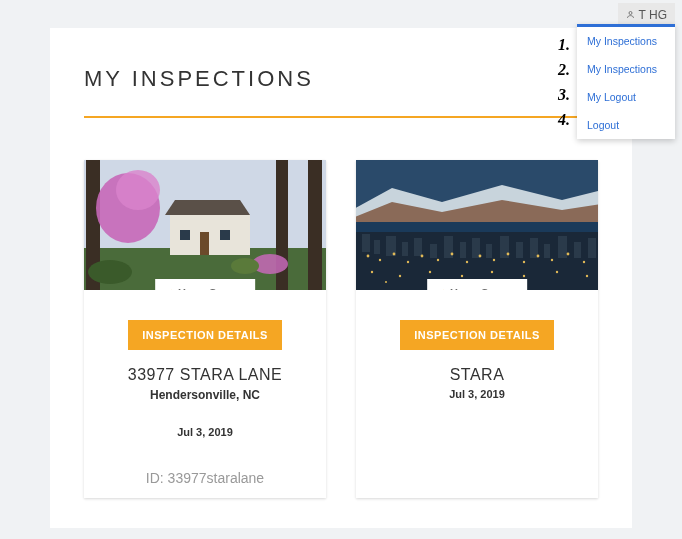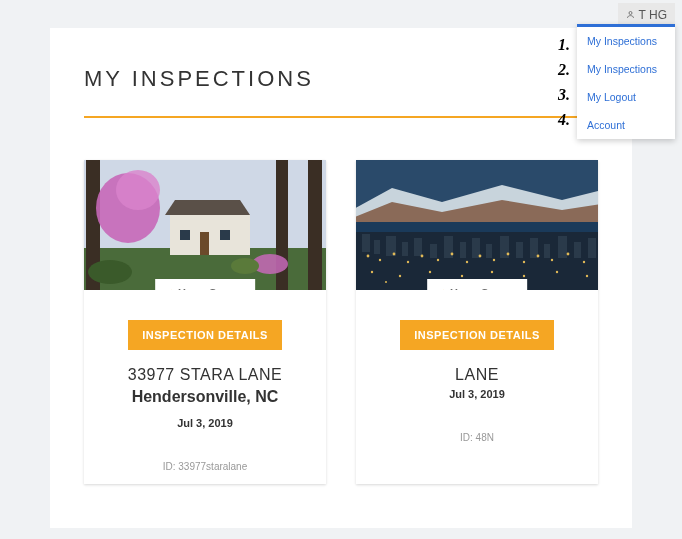--- a/index.html
+++ b/index.html
@@ -84,33 +84,33 @@
     margin-bottom: 16px;
   }
   .card-title {
     font-size: 16px;
     font-weight: 400;
     color: #333;
     letter-spacing: 0.5px;
     margin-bottom: 4px;
   }
   .card-sub {
-    font-size: 16px;
-    font-weight: 700;
-    color: #333;
-    margin-bottom: 11px;
+    font-size: 12px;
+    font-weight: 700;
+    color: #333;
+    margin-bottom: 24px;
   }
   .card-date {
     font-size: 11px;
     font-weight: 700;
     color: #333;
     margin-bottom: 32px;
   }
   .card-id {
-    font-size: 10px;
+    font-size: 14px;
     color: #999;
   }
   
   .user-btn {
     position: absolute;
     top: 3px;
     right: 7px;
     background: #e8e8e8;
     border: none;
     padding: 5px 8px;
@@ -163,21 +163,21 @@
         <path d="M4 21c0-4 4-6 8-6s8 2 8 6"></path>
       </svg>
   </span>
   <span>T HG</span>
 </button>
 
 <div class="dropdown">
   <a>My Inspections</a>
   <a>My Inspections</a>
   <a>My Logout</a>
-  <a>Account</a>
+  <a>Logout</a>
 </div>
 
 <div class="annot a1">1.</div>
 <div class="annot a2">2.</div>
 <div class="annot a3">3.</div>
 <div class="annot a4">4.</div>
 
 <div class="page-wrap">
   <div class="main-card">
     <h1 class="page-title">MY INSPECTIONS</h1>
@@ -275,21 +275,20 @@
                 <circle cx="158" cy="122" r="1"></circle>
             </g>
           </svg>
           <div class="logo-badge">
             <span class="swirl">⌂</span>
             <span>HomeGauge</span>
           </div>
         </div>
         <div class="card-body">
           <button class="details-btn">INSPECTION DETAILS</button>
-          <div class="card-title">LANE</div>
+          <div class="card-title">STARA</div>
           <div class="card-date">Jul 3, 2019</div>
-          <div class="card-id">ID: 48N</div>
         </div>
       </div>
 
     </div>
   </div>
 </div>
 
 </body></html>

